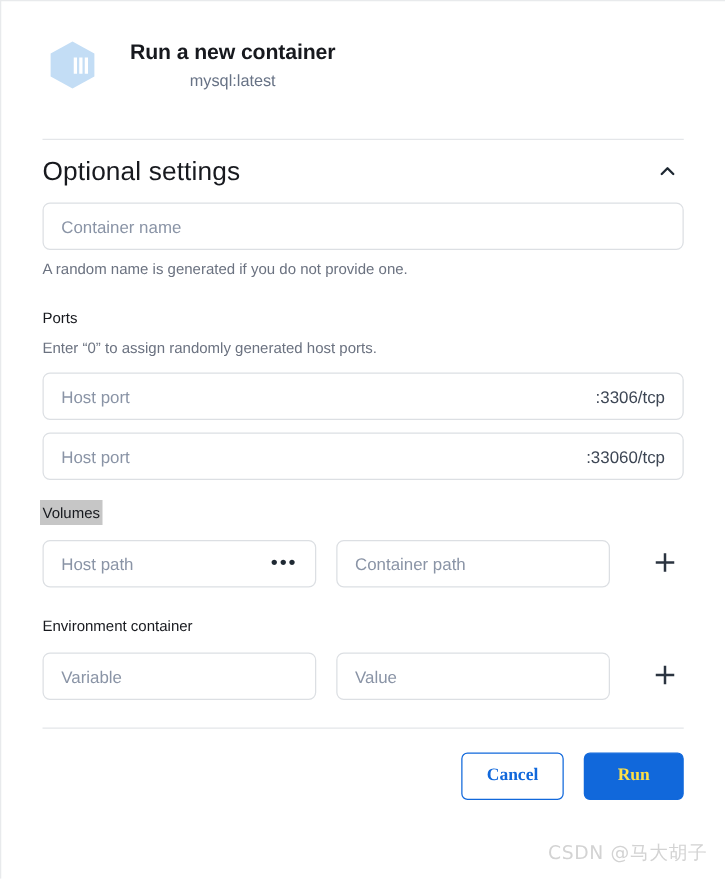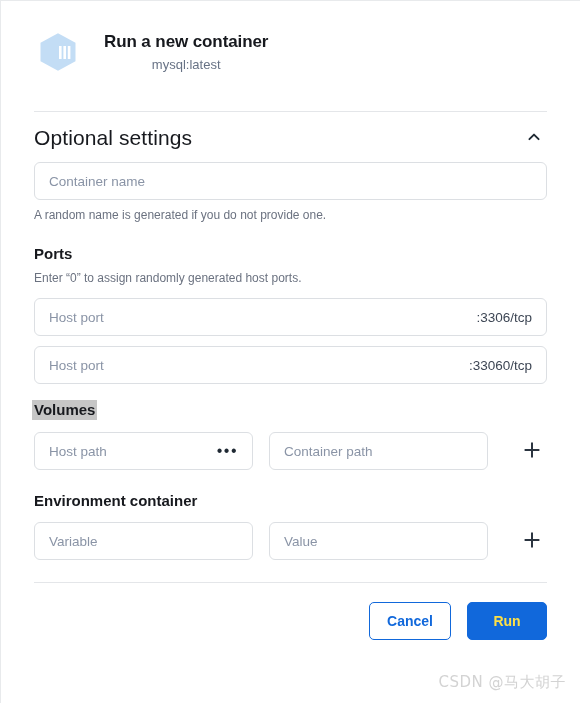--- a/index.html
+++ b/index.html
@@ -115,22 +115,22 @@
   }
 
   .helper {
     font-size: 12px;
     color: #6b7280;
     margin-top: 7px;
     line-height: 16px;
   }
 
   .group-label {
-    font-size: 15px;
-    font-weight: bold;
+    font-size: 12px;
+    font-weight: normal;
     color: #17191e;
     line-height: 18px;
   }
   .group-label.selected {
     background: #c6c6c6;
     display: inline-block;
     padding: 1px 2px;
     margin-left: -2px;
   }
 
@@ -170,21 +170,21 @@
   }
 
   
   .footer {
     display: flex;
     justify-content: flex-end;
     align-items: center;
     padding: 19px 33px 0 33px;
   }
   .btn {
-    font-family: Liberation Sans, sans-serif;
+    font-family: Liberation Serif, serif;
     font-size: 14px;
     font-weight: bold;
     border-radius: 5px;
     height: 38px;
     cursor: pointer;
     box-sizing: border-box;
     display: inline-flex;
     align-items: center;
     justify-content: center;
   }

